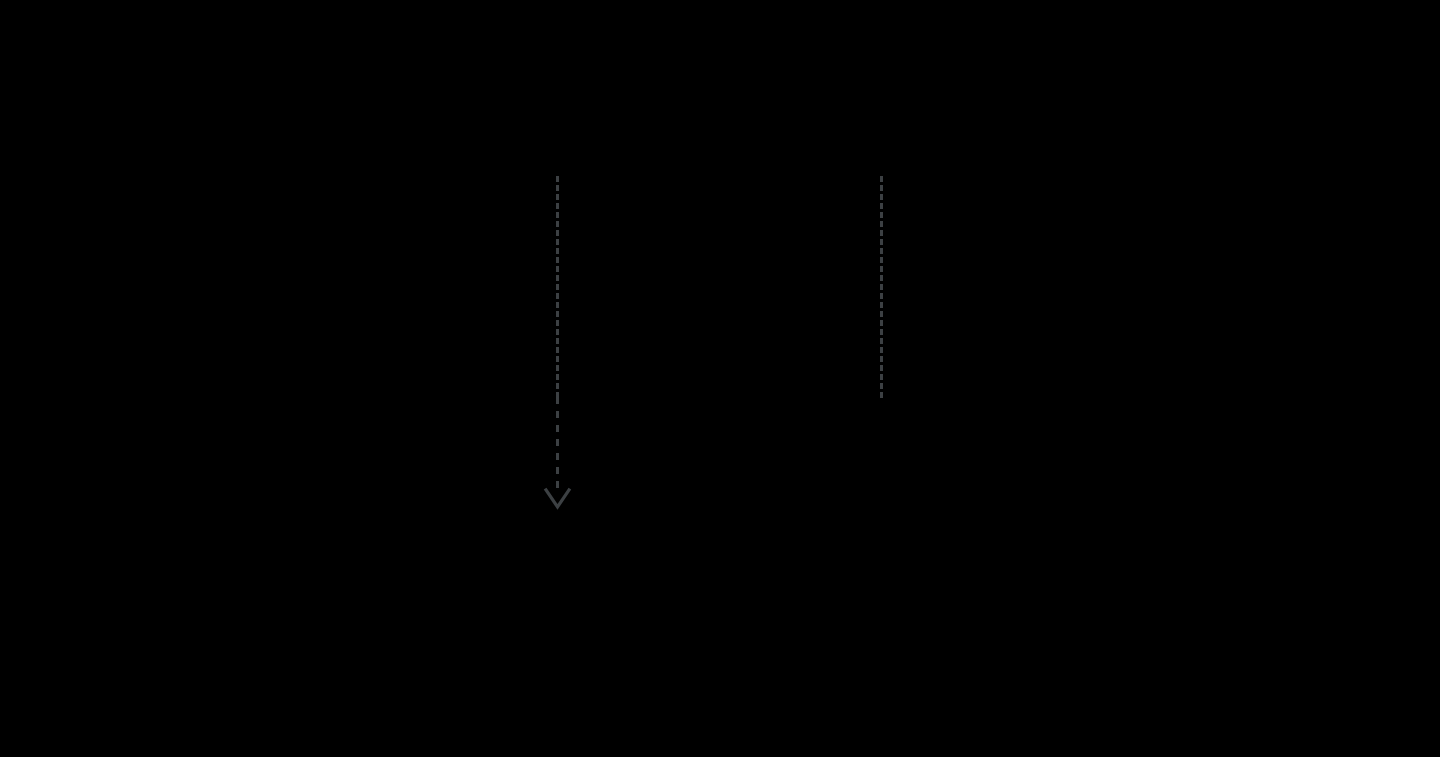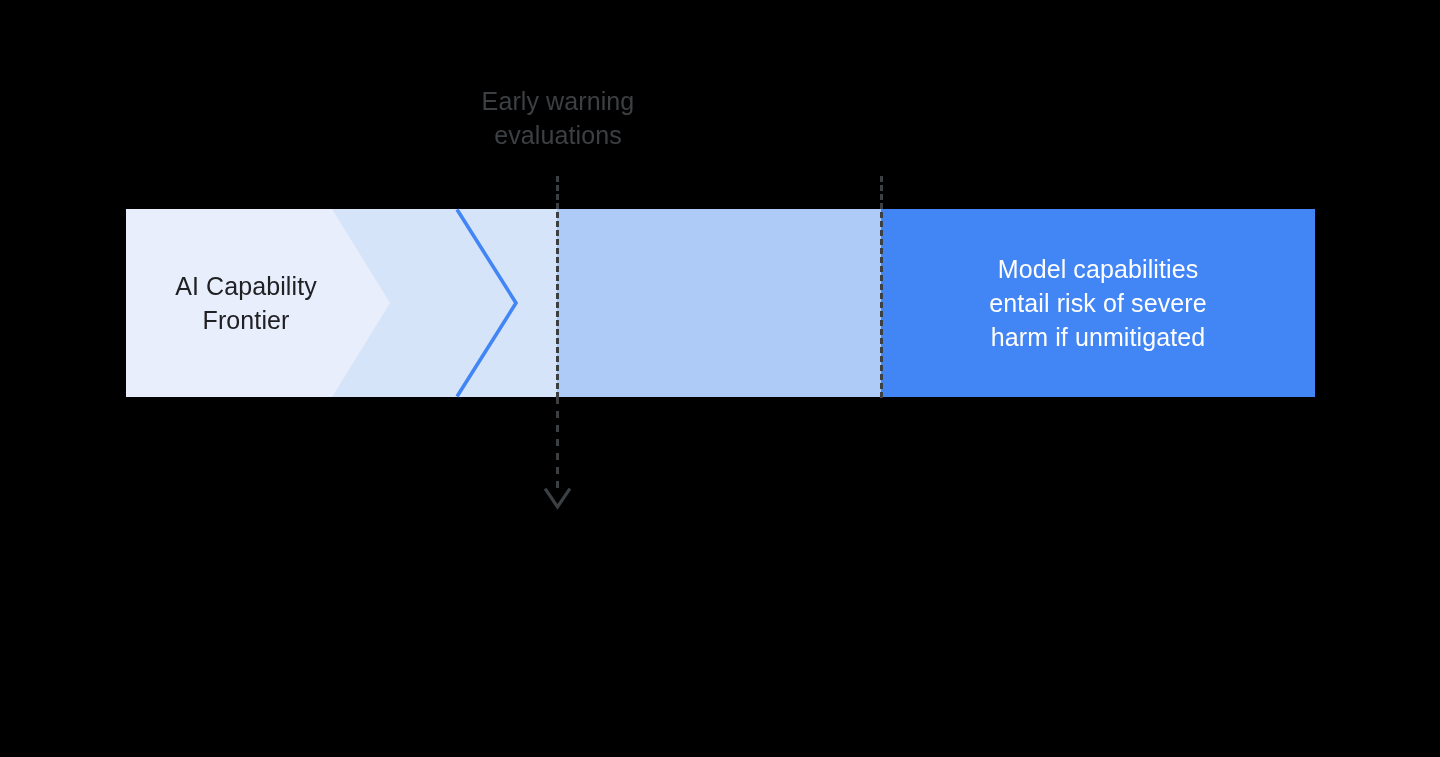--- a/index.html
+++ b/index.html
@@ -128,45 +128,22 @@
     width: 46px;
     height: 120px;
     pointer-events: none;
   }
 </style>
 </head>
 <body>
 
 <div id="canvas" style="background: rgb(0, 0, 0);">
 
-  <div class="marker-label" id="label-early">Early warning
-evaluations</div>
 
 
-  <div id="bar">
-
-    <div class="band" id="band-1" style="background: rgb(232, 238, 252);"></div>
-
-    <div class="band" id="band-2" style="background: rgb(214, 228, 250);"></div>
-
-    <div class="band" id="band-3" style="background: rgb(174, 203, 248);"></div>
-
-    <div class="band" id="band-4" style="background: rgb(66, 133, 244);"></div>
-
-    <svg id="chevron" viewBox="0 0 210 196">
-      <polyline points="136,6 194,98 136,190" fill="none" stroke="#4285f4" stroke-width="3.6" stroke-linecap="square" stroke-linejoin="miter"></polyline>
-    </svg>
-
-    <div id="left-caption">AI Capability
-Frontier</div>
-
-    <div id="right-caption">Model capabilities
-entail risk of severe
-harm if unmitigated</div>
-  </div>
 
   <div class="marker-line" id="marker-early" style="border-left-color: rgb(60, 64, 67);"></div>
 
   <div class="marker-line" id="marker-critical" style="border-left-color: rgb(60, 64, 67);"></div>
 
   <svg id="down-arrow" viewBox="0 0 46 120">
     <line x1="23.5" y1="0" x2="23.5" y2="96" stroke="#3c4043" stroke-width="3" stroke-dasharray="7 7" stroke-linecap="butt"></line>
     <polyline points="12,93 23.5,110 35,93" fill="none" stroke="#3c4043" stroke-width="3.2" stroke-linecap="square" stroke-linejoin="miter"></polyline>
   </svg>
 

